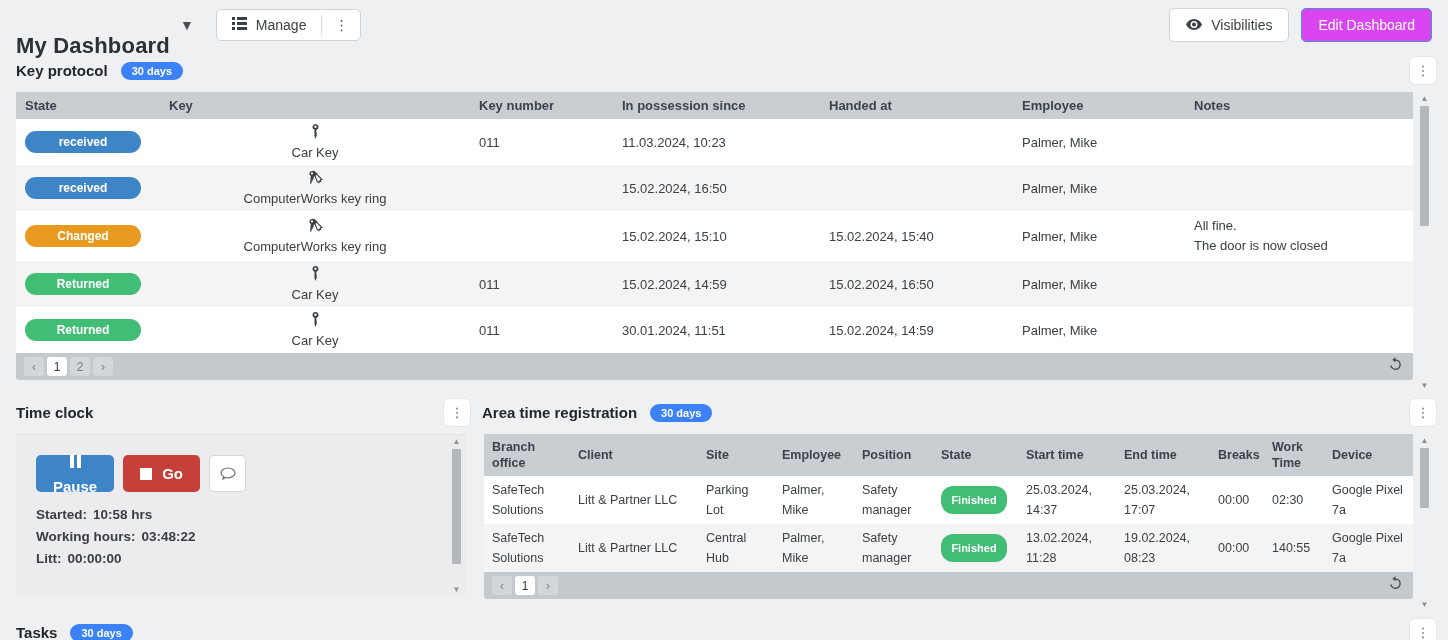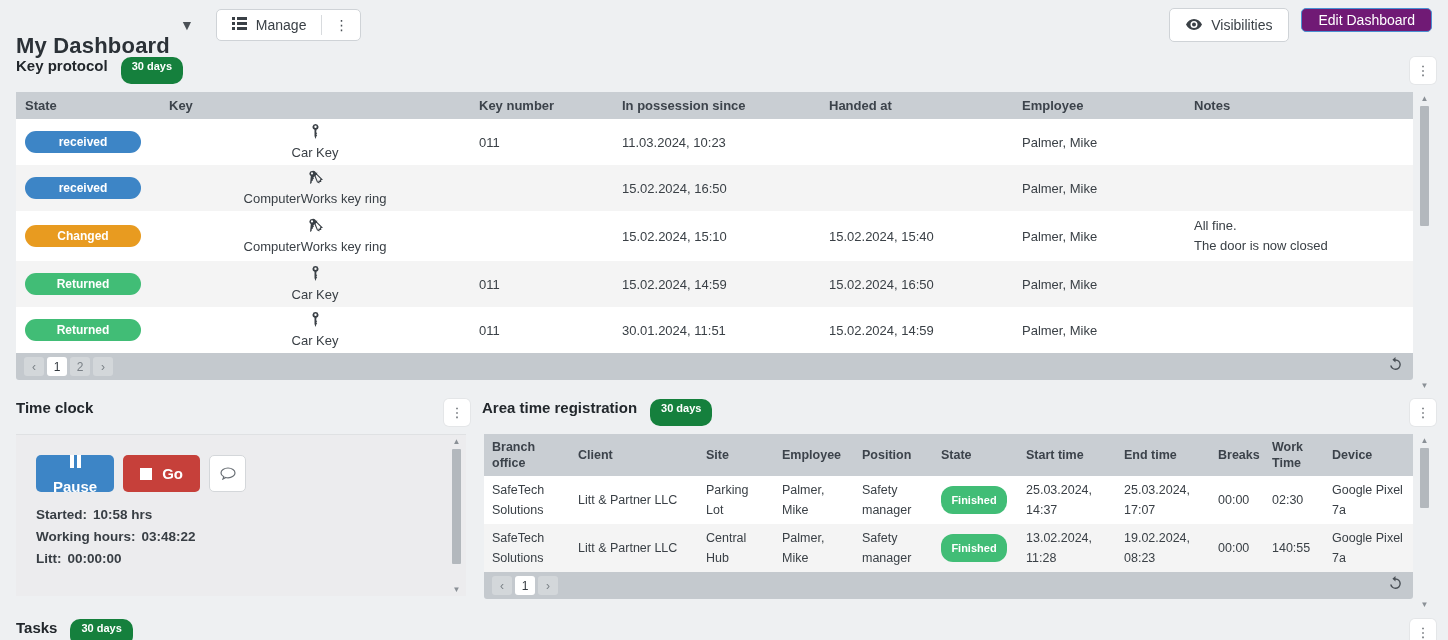--- a/index.html
+++ b/index.html
@@ -76,39 +76,40 @@
     border-radius: 5px;
     height: 34px;
     padding: 0 16px;
     font-size: 14px;
     color: #3a4046;
     cursor: pointer;
   }
   .btn-blue {
     display: flex;
     align-items: center;
-    background: #701a75;
+    background: #d946ef;
     border: 1px solid #4a90d2;
     border-radius: 5px;
-    height: 24px;
+    height: 34px;
     padding: 0 16px;
     font-size: 14px;
     color: #fff;
     cursor: pointer;
   }
 
   
   .section-head {
     display: flex;
+    align-items: center;
     padding: 9px 12px 8px 16px;
   }
   .section-title { font-size: 15px; font-weight: bold; color: #22272c; }
   .days-badge {
     margin-left: 13px;
-    background: #15803d;
+    background: #3b82f6;
     color: #fff;
     font-size: 11px;
     font-weight: bold;
     padding: 3px 11px;
     border-radius: 10px;
   }
   .kebab-btn {
     margin-left: auto;
     width: 26px; height: 27px;
     background: #fff;

